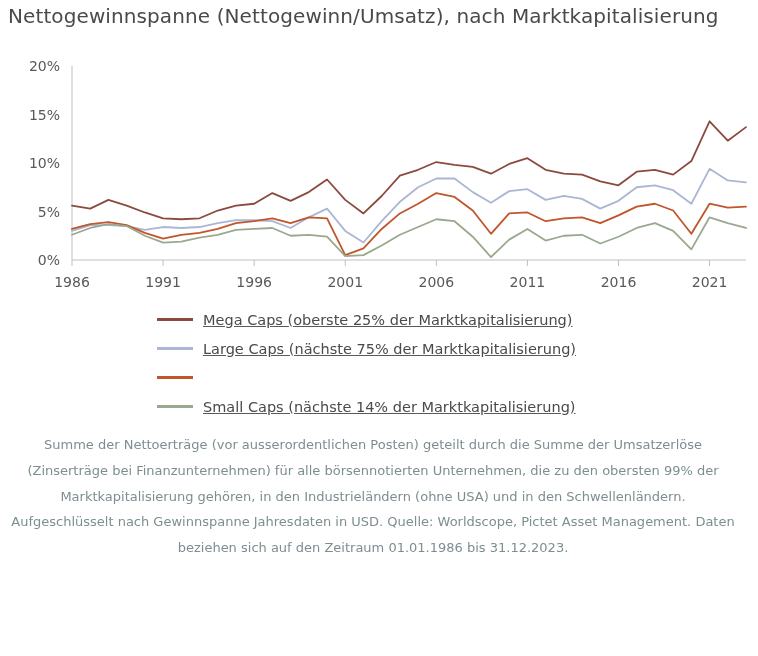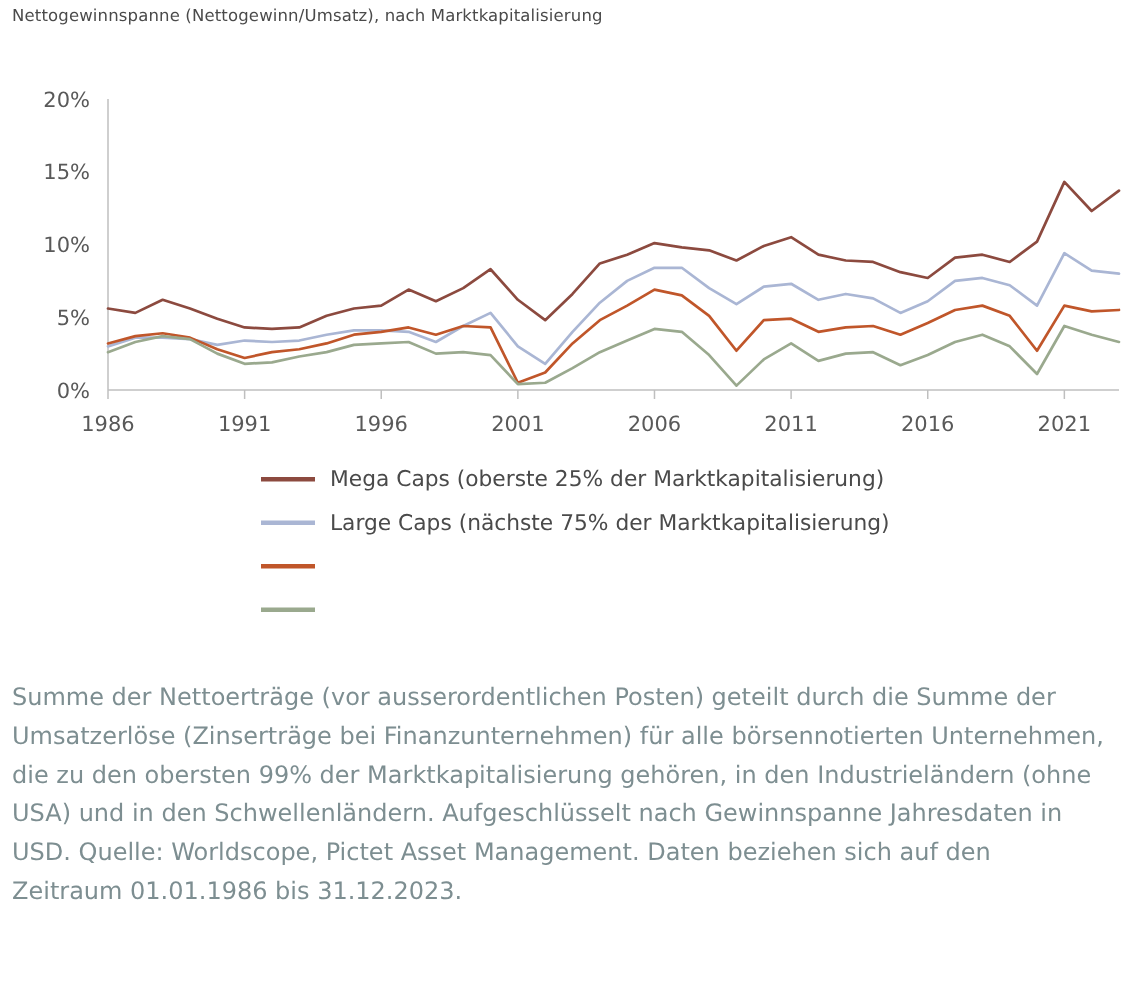--- a/index.html
+++ b/index.html
@@ -17,21 +17,21 @@
   .page {
     position: relative;
     width: 758px;
     height: 656px;
     box-sizing: border-box;
   }
   .chart-title {
     position: absolute;
     left: 8px;
     top: 4px;
-    font-size: 11px;
+    font-size: 20px;
     color: #4a4a4a;
     letter-spacing: 0.1px;
     white-space: nowrap;
   }
   .plot-wrap {
     position: absolute;
     left: 0;
     top: 50px;
     width: 758px;
     height: 250px;
@@ -39,48 +39,50 @@
   svg.plot {
     display: block;
   }
   .axis-label {
     font-family: "DejaVu Sans", sans-serif;
     font-size: 14px;
     fill: #595959;
   }
   .legend {
     position: absolute;
-    left: 174px;
+    left: 157px;
     top: 305px;
     width: 560px;
+    text-decoration: underline;
   }
   .legend-row {
     display: flex;
     align-items: center;
     height: 29px;
   }
   .legend-swatch {
     width: 36px;
     height: 2.6px;
     margin-right: 10px;
     flex: 0 0 auto;
   }
   .legend-label {
     font-size: 14.5px;
     color: #4a4a4a;
     white-space: nowrap;
   }
   .caption {
     position: absolute;
     left: 8px;
-    top: 452px;
+    top: 432px;
     width: 730px;
-    font-size: 16px;
+    font-size: 13px;
     line-height: 25.8px;
     color: #7d8e91;
+    text-align: center;
   }
 </style>
 </head>
 <body>
 
 <div class="page">
 
   <div class="chart-title">Nettogewinnspanne (Nettogewinn/Umsatz), nach Marktkapitalisierung</div>
 
   <div class="plot-wrap">
@@ -126,18 +128,19 @@
     </div>
     <div class="legend-row">
       <span class="legend-swatch" style="background: rgb(170, 182, 212);"></span>
       <span class="legend-label">Large Caps (nächste 75% der Marktkapitalisierung)</span>
     </div>
     <div class="legend-row">
       <span class="legend-swatch" style="background: rgb(192, 86, 42);"></span>
     </div>
     <div class="legend-row">
       <span class="legend-swatch" style="background: rgb(154, 169, 142);"></span>
+      <span class="legend-label">Small Caps (nächste 14% der Marktkapitalisierung)</span>
     </div>
   </div>
 
   <div class="caption">Summe der Nettoerträge (vor ausserordentlichen Posten) geteilt durch die Summe der Umsatzerlöse (Zinserträge bei Finanzunternehmen) für alle börsennotierten Unternehmen, die zu den obersten 99% der Marktkapitalisierung gehören, in den Industrieländern (ohne USA) und in den Schwellenländern. Aufgeschlüsselt nach Gewinnspanne Jahresdaten in USD. Quelle: Worldscope, Pictet Asset Management. Daten beziehen sich auf den Zeitraum 01.01.1986 bis 31.12.2023.</div>
 
 </div>
 
 </body></html>

